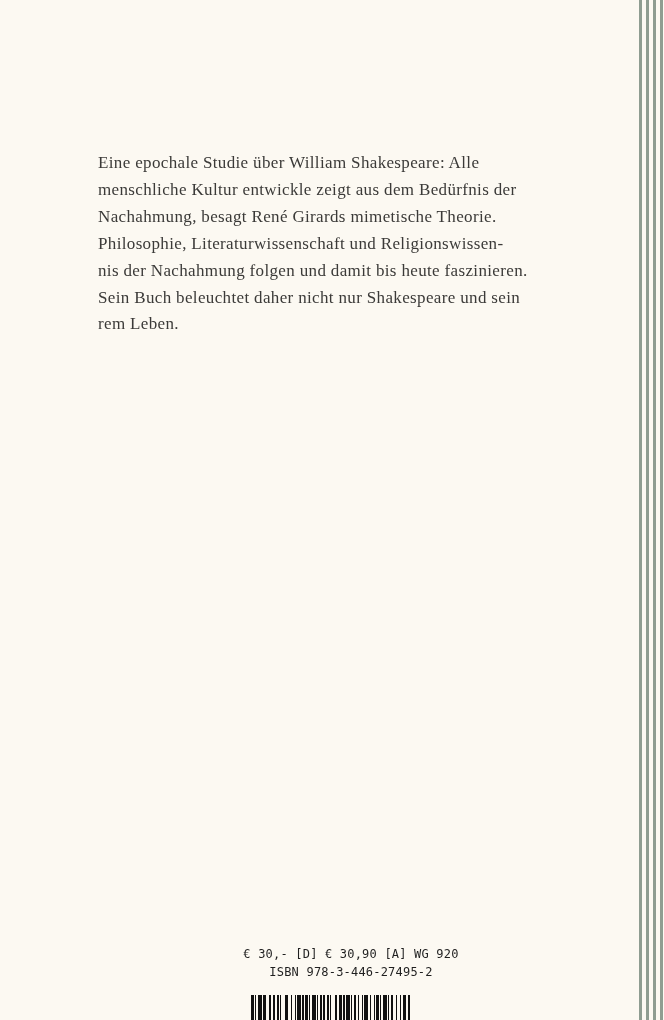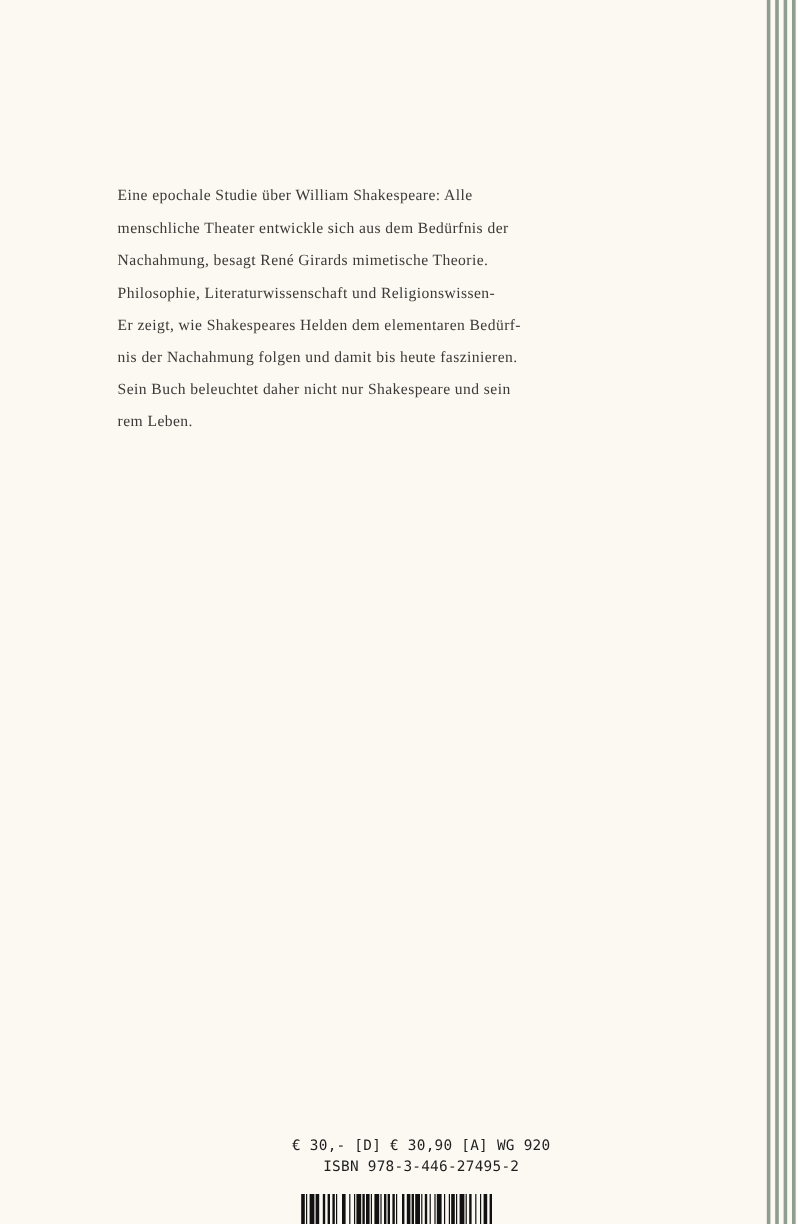--- a/index.html
+++ b/index.html
@@ -3,21 +3,21 @@
 <meta charset="utf-8">
 <style>
   html, body { margin: 0; padding: 0; }
   body {
     width: 664px; height: 1020px; overflow: hidden;
     background: #fcf9f2; position: relative;
     font-family: "Liberation Serif", "DejaVu Serif", serif;
   }
   .blurb {
     position: absolute; left: 98px; top: 150px; width: 530px;
-    color: #3b3a38; font-size: 13px; line-height: 26.9px;
+    color: #3b3a38; font-size: 17px; line-height: 26.9px;
     letter-spacing: 0.35px; margin: 0;
   }
   .blurb span { display: block; white-space: nowrap; }
   .price {
     position: absolute; left: 0; width: 664px; text-align: center;
     font-family: "DejaVu Sans Mono", "Liberation Mono", monospace;
     color: #1f1f1f; font-size: 12px; letter-spacing: 0.2px; padding-left: 20px;
   }
   .price.line1 { top: 947px; left: -1px; }
   .price.line2 { top: 965px; left: -1px; }
@@ -27,24 +27,23 @@
   }
   .bar { height: 100%; }
   .stripe { position: absolute; top: 0; height: 1020px; background: #8f9d91; }
 </style>
 </head>
 <body>
 
 <div>
   <p class="blurb">
     <span>Eine epochale Studie über William Shakespeare: Alle</span>
-    <span>menschliche Theater entwickle sich aus dem Bedürfnis der</span>
+    <span>menschliche Kultur entwickle zeigt aus dem Bedürfnis der</span>
     <span>Nachahmung, besagt René Girards mimetische Theorie.</span>
     <span>Philosophie, Literaturwissenschaft und Religionswissen-</span>
-    <span>Er zeigt, wie Shakespeares Helden dem elementaren Bedürf-</span>
     <span>nis der Nachahmung folgen und damit bis heute faszinieren.</span>
     <span>Sein Buch beleuchtet daher nicht nur Shakespeare und sein</span>
     <span>rem Leben.</span>
   </p>
 
   <div class="price line1">€ 30,- [D]  € 30,90 [A]  WG 920</div>
   <div class="price line2">ISBN 978-3-446-27495-2</div>
 
   <div class="barcode" id="barcode">
       <div class="bar" style="width: 2.65574px; background: rgb(17, 17, 17);"></div>

